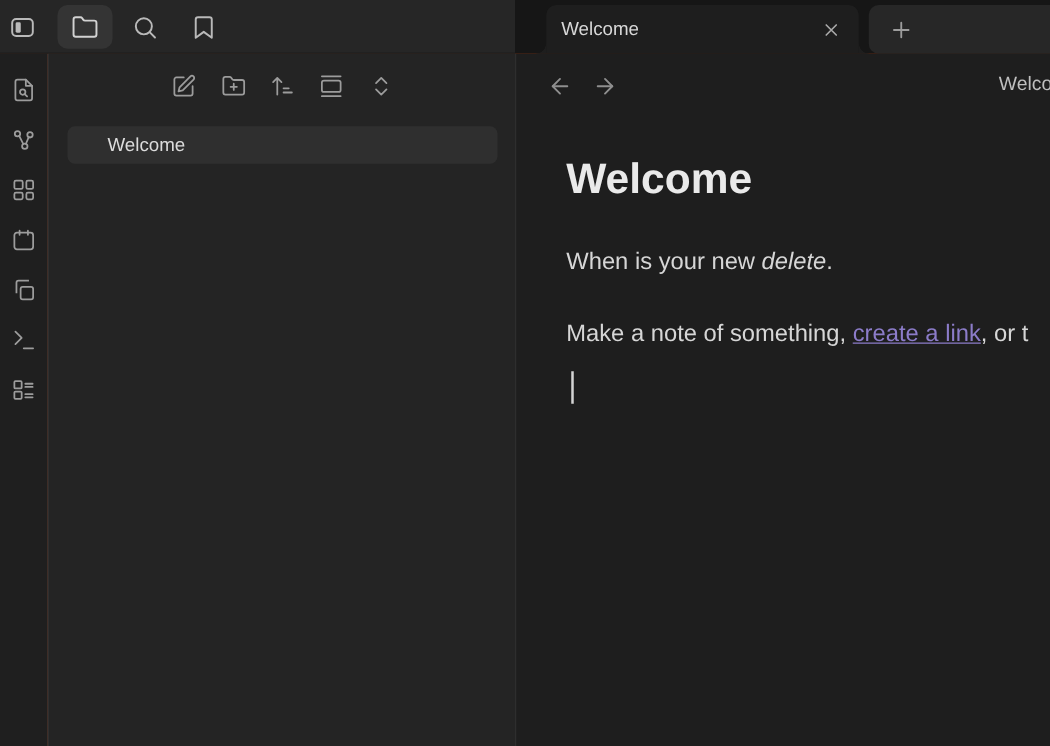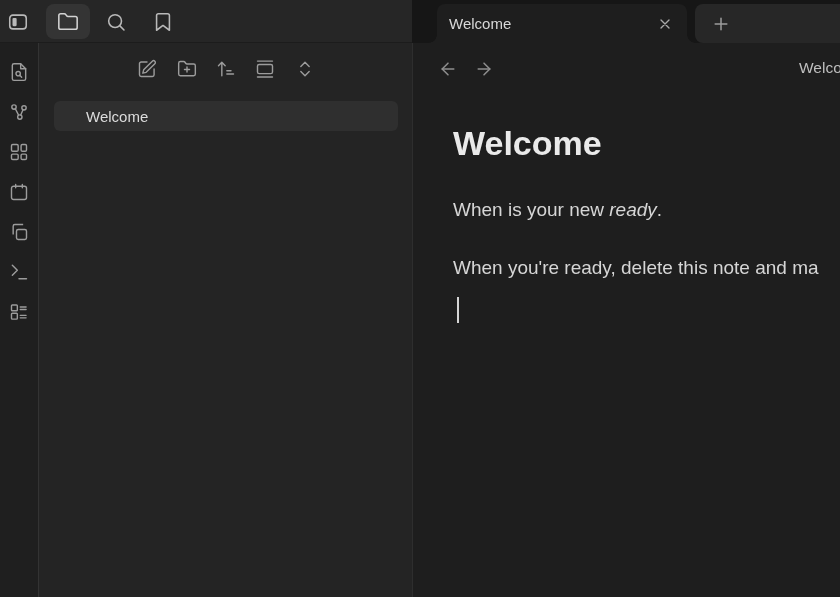--- a/index.html
+++ b/index.html
@@ -256,21 +256,21 @@
             <path d="M5 12h14"></path>
               <path d="m12 5 7 7-7 7"></path>
           </svg>
         </span>
       </button>
       <span class="view-title">Welcome</span>
     </div>
 
     <div class="note-content">
       <h1>Welcome</h1>
-      <p><span>When is your new </span><span class="em">ready</span><span>.</span></p>
-      <p>When you're ready, delete this note and ma</p>
+      <p><span>When is your new </span><span class="em">delete</span><span>.</span></p>
+      <p><span>Make a note of something, </span><span class="note-link">create a link</span><span>, or t</span></p>
       <div class="caret-line">
         <span class="caret"></span>
       </div>
     </div>
   </div>
 
 </div>
 
 </body></html>

